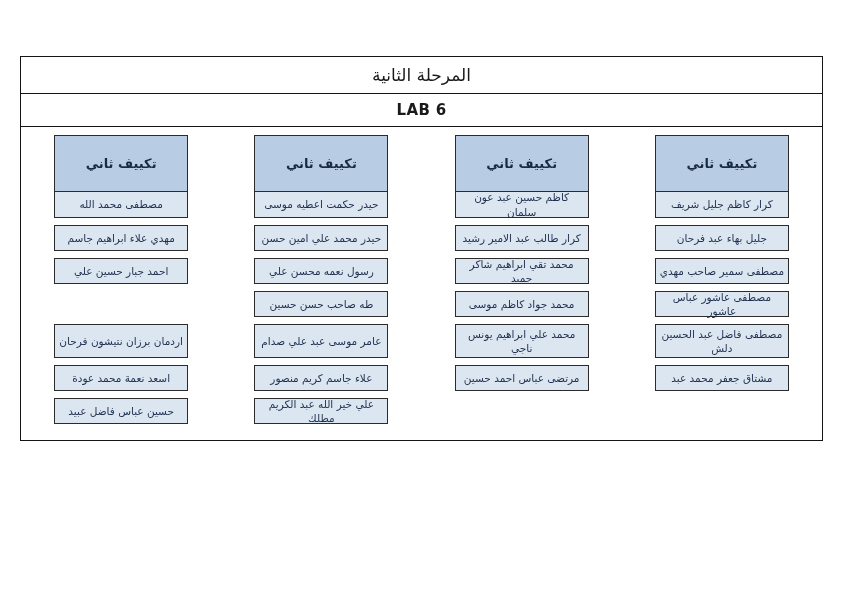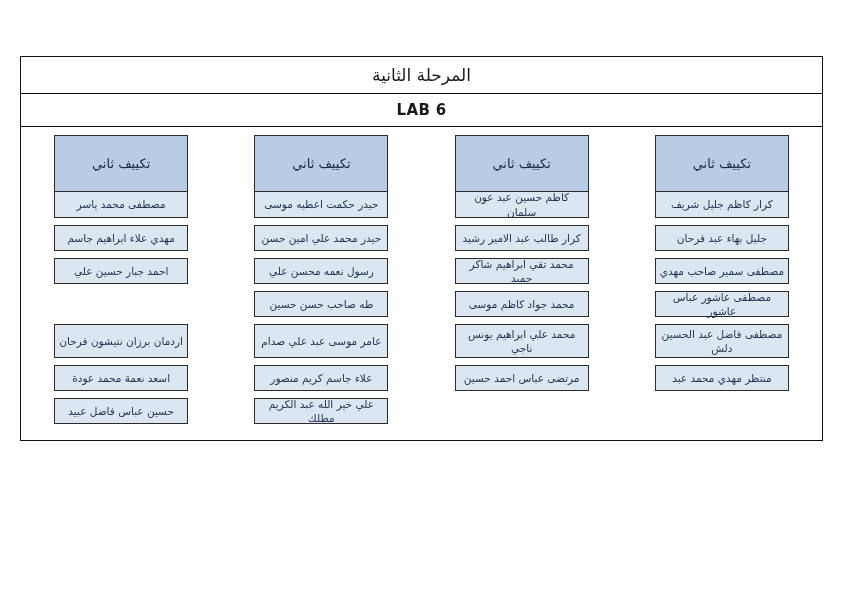--- a/index.html
+++ b/index.html
@@ -83,21 +83,21 @@
     display: flex;
     align-items: center;
     justify-content: center;
     padding: 2px 3px;
   }
 
   .cell.header {
     background: #b8cce4;
     height: 57px;
     font-size: 13px;
-    font-weight: 400;
+    font-weight: 700;
     color: #1a2a44;
     margin-top: 8px;
     margin-bottom: 0;
   }
 
   .cell.name {
     height: 26px;
     margin-top: 7px;
   }
   .cell.name.tall {
@@ -128,21 +128,21 @@
 
     <div class="grid">
 
       <div class="col">
         <div class="cell header">تكييف ثاني</div>
         <div class="cell name first">كرار كاظم جليل شريف</div>
         <div class="cell name">جليل بهاء عبد فرحان</div>
         <div class="cell name">مصطفى سمير صاحب مهدي</div>
         <div class="cell name">مصطفى عاشور عباس عاشور</div>
         <div class="cell name tall">مصطفى فاضل عبد الحسين دلش</div>
-        <div class="cell name">منتظر مهدي محمد عبد</div>
+        <div class="cell name">مشتاق جعفر محمد عبد</div>
       </div>
 
       <div class="col">
         <div class="cell header">تكييف ثاني</div>
         <div class="cell name first">كاظم حسين عبد عون سلمان</div>
         <div class="cell name">كرار طالب عبد الامير رشيد</div>
         <div class="cell name">محمد تقي ابراهيم شاكر حميد</div>
         <div class="cell name">محمد جواد كاظم موسى</div>
         <div class="cell name tall">محمد علي ابراهيم يونس ناجي</div>
         <div class="cell name">مرتضى عباس احمد حسين</div>
@@ -154,21 +154,21 @@
         <div class="cell name">حيدر محمد علي امين حسن</div>
         <div class="cell name">رسول نعمه محسن علي</div>
         <div class="cell name">طه صاحب حسن حسين</div>
         <div class="cell name tall">عامر موسى عبد علي صدام</div>
         <div class="cell name">علاء جاسم كريم منصور</div>
         <div class="cell name">علي خير الله عبد الكريم مطلك</div>
       </div>
 
       <div class="col">
         <div class="cell header">تكييف ثاني</div>
-        <div class="cell name first">مصطفى محمد ياسر</div>
+        <div class="cell name first">مصطفى محمد الله</div>
         <div class="cell name">مهدي علاء ابراهيم جاسم</div>
         <div class="cell name">احمد جبار حسين علي</div>
         <div class="cell empty"></div>
         <div class="cell name tall">اردمان برزان نتيشون فرحان</div>
         <div class="cell name">اسعد نعمة محمد عودة</div>
         <div class="cell name">حسين عباس فاضل عبيد</div>
       </div>
 
     </div>
   </div>

